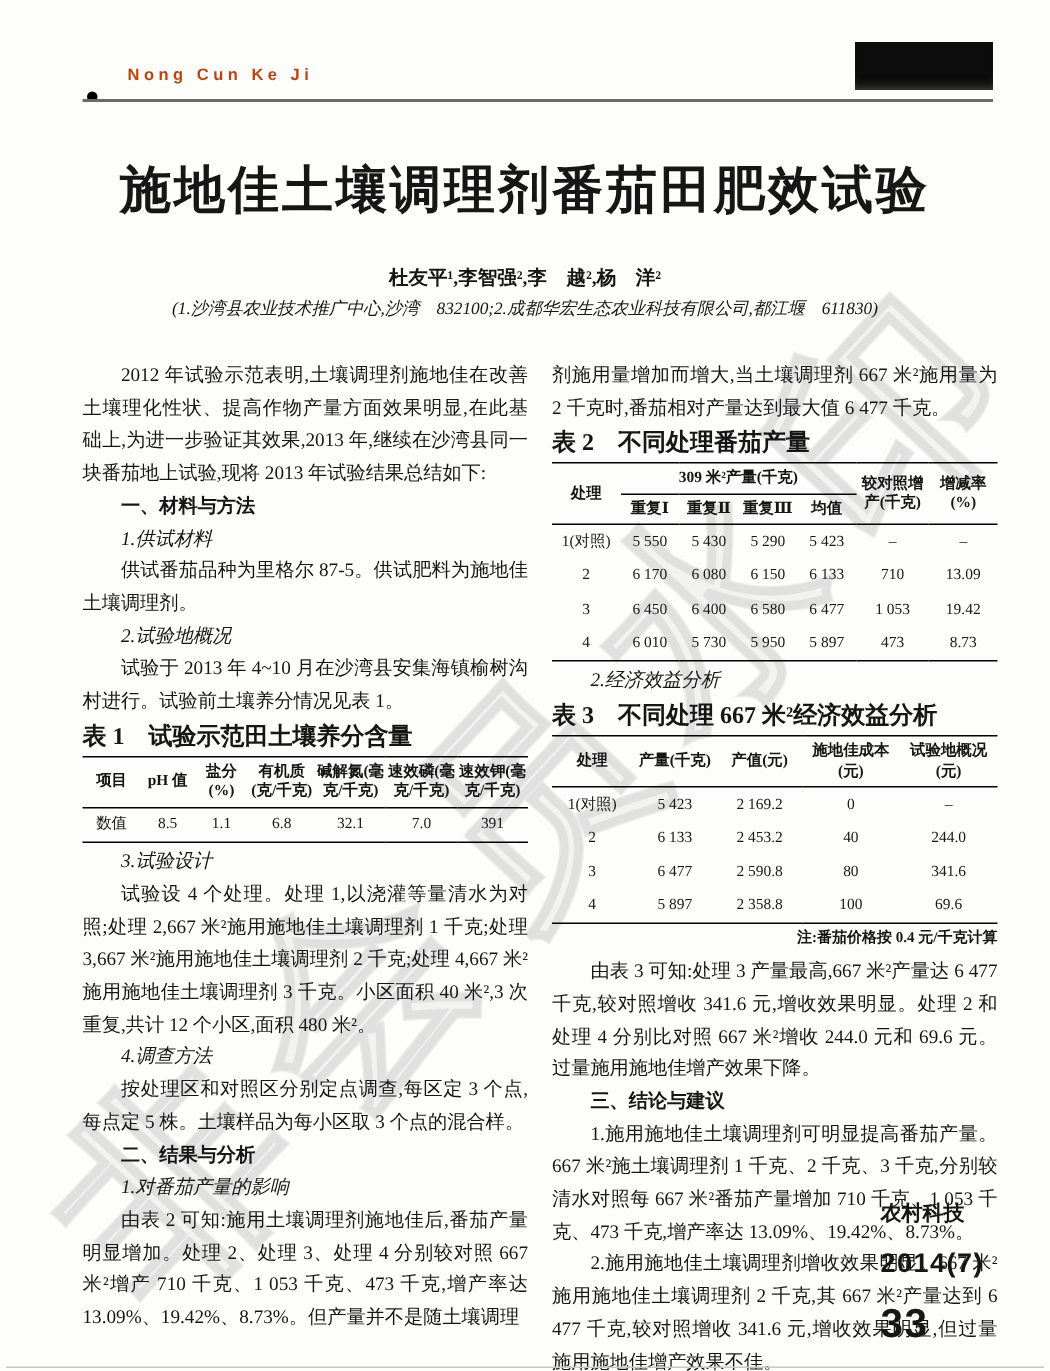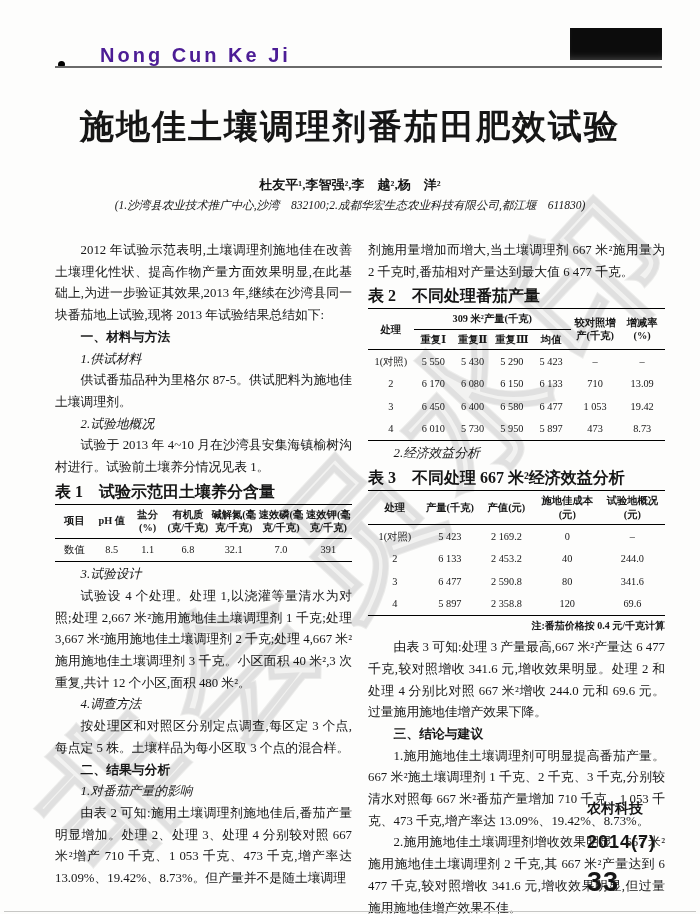--- a/index.html
+++ b/index.html
@@ -10,23 +10,23 @@
   }
   
   .wm {
     position:absolute; left:-6px; top:775px; transform:rotate(-47deg); transform-origin:0 0;
     font-size:148px; font-weight:bold; letter-spacing:26px; white-space:nowrap;
     color:rgba(0,0,0,0.045); -webkit-text-stroke:2px rgba(0,0,0,0.07);
     pointer-events:none; z-index:0;
   }
   
   .pinyin {
-    position:absolute; top:44px; left:100px; z-index:1;
+    position:absolute; top:44px; left:85px; z-index:1;
     font-family:"Liberation Sans","DejaVu Sans",sans-serif;
-    font-weight:bold; font-size:20px; letter-spacing:3px; color:#4c1d95;
+    font-weight:bold; font-size:11px; letter-spacing:3px; color:#c2410c;
   }
   .bullet { position:absolute; top:61px; left:58px; width:7px; height:7px; border-radius:50%; background:#000; z-index:1; }
   .head-rule { position:absolute; top:66px; left:55px; right:38px; height:1.5px; background:#6a6a6a; z-index:1; }
   .blackbox {
     position:absolute; top:28px; right:38px; width:92px; height:32px; background:#0c0c0c; z-index:1;
     box-shadow:inset 0 -6px 8px -6px rgba(160,160,160,0.55);
   }
   
   .title {
     position:absolute; top:104px; left:60px; right:60px; z-index:1;
@@ -225,21 +225,21 @@
               <td>3</td>
               <td>6 477</td>
               <td>2 590.8</td>
               <td>80</td>
               <td>341.6</td>
             </tr>
             <tr>
               <td>4</td>
               <td>5 897</td>
               <td>2 358.8</td>
-              <td>120</td>
+              <td>100</td>
               <td>69.6</td>
             </tr>
           </tbody>
       </table>
       <div class="tnote">注:番茄价格按 0.4 元/千克计算</div>
 
       <p class="indent">由表 3 可知:处理 3 产量最高,667 米²产量达 6 477 千克,较对照增收 341.6 元,增收效果明显。处理 2 和处理 4 分别比对照 667 米²增收 244.0 元和 69.6 元。过量施用施地佳增产效果下降。</p>
       <p class="h2">三、结论与建议</p>
       <p class="indent">1.施用施地佳土壤调理剂可明显提高番茄产量。667 米²施土壤调理剂 1 千克、2 千克、3 千克,分别较清水对照每 667 米²番茄产量增加 710 千克、1 053 千克、473 千克,增产率达 13.09%、19.42%、8.73%。</p>
       <p class="indent">2.施用施地佳土壤调理剂增收效果明显。667 米²施用施地佳土壤调理剂 2 千克,其 667 米²产量达到 6 477 千克,较对照增收 341.6 元,增收效果明显,但过量施用施地佳增产效果不佳。</p>

